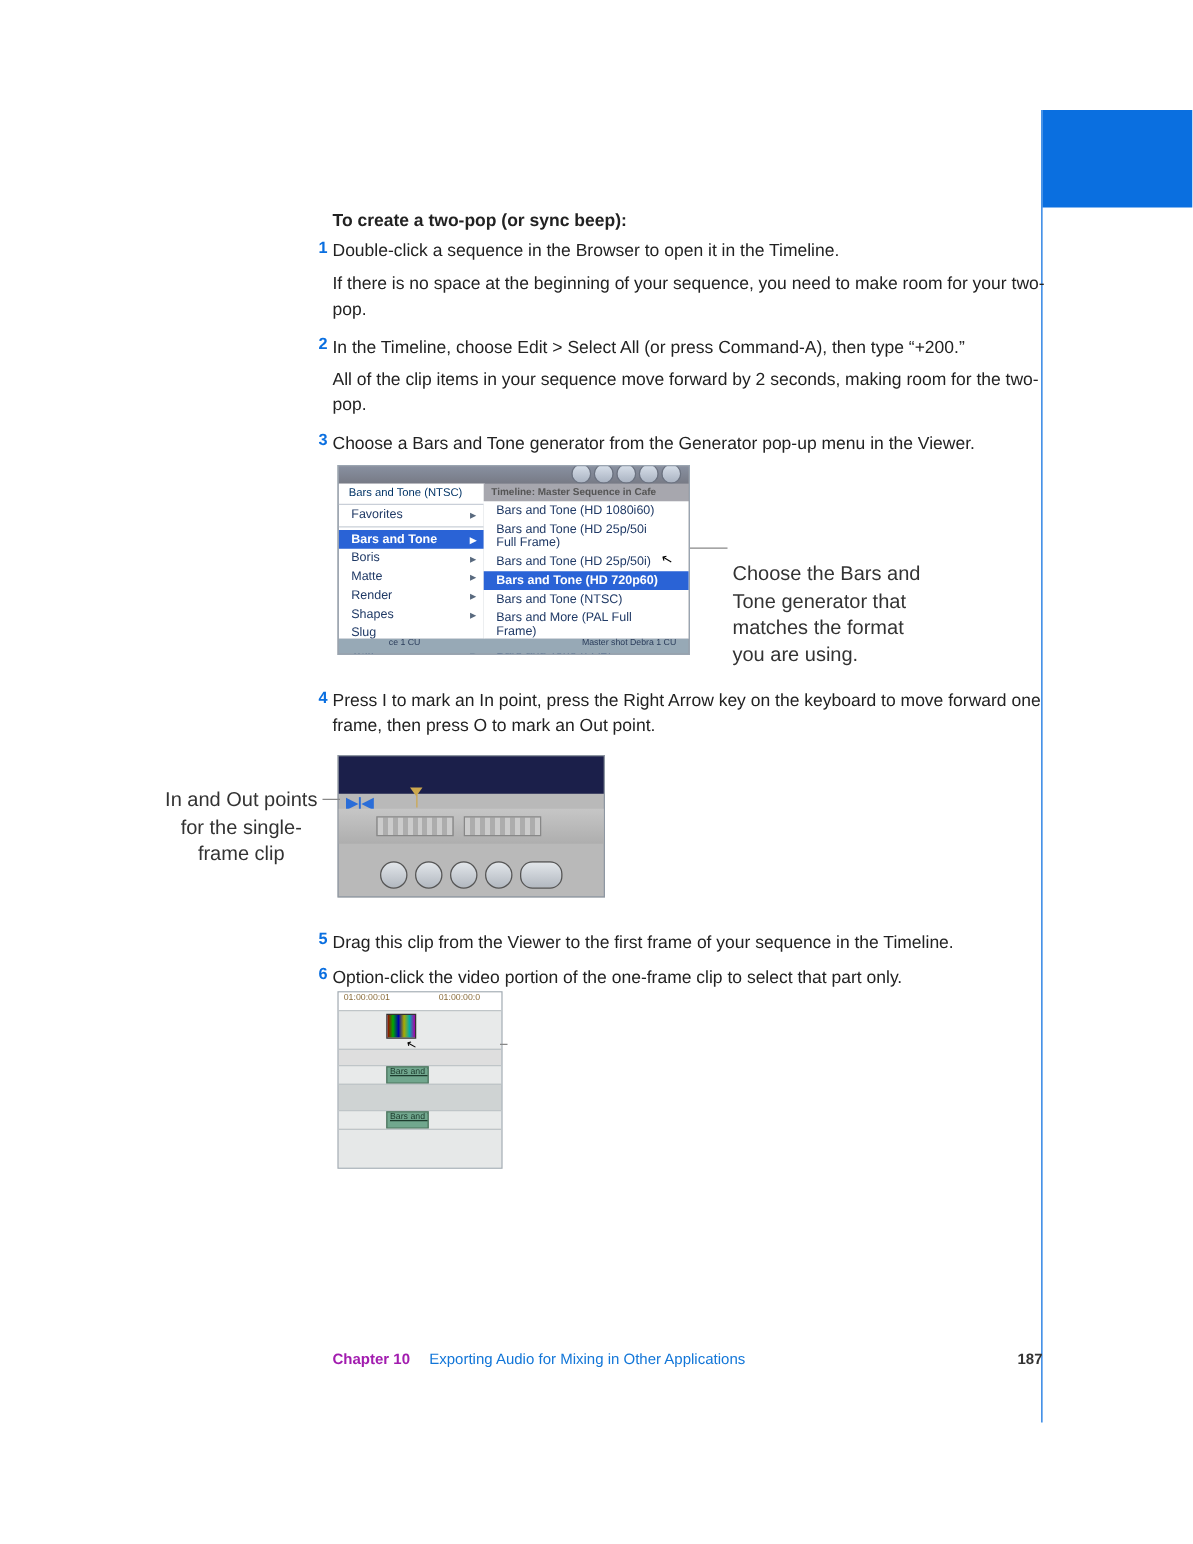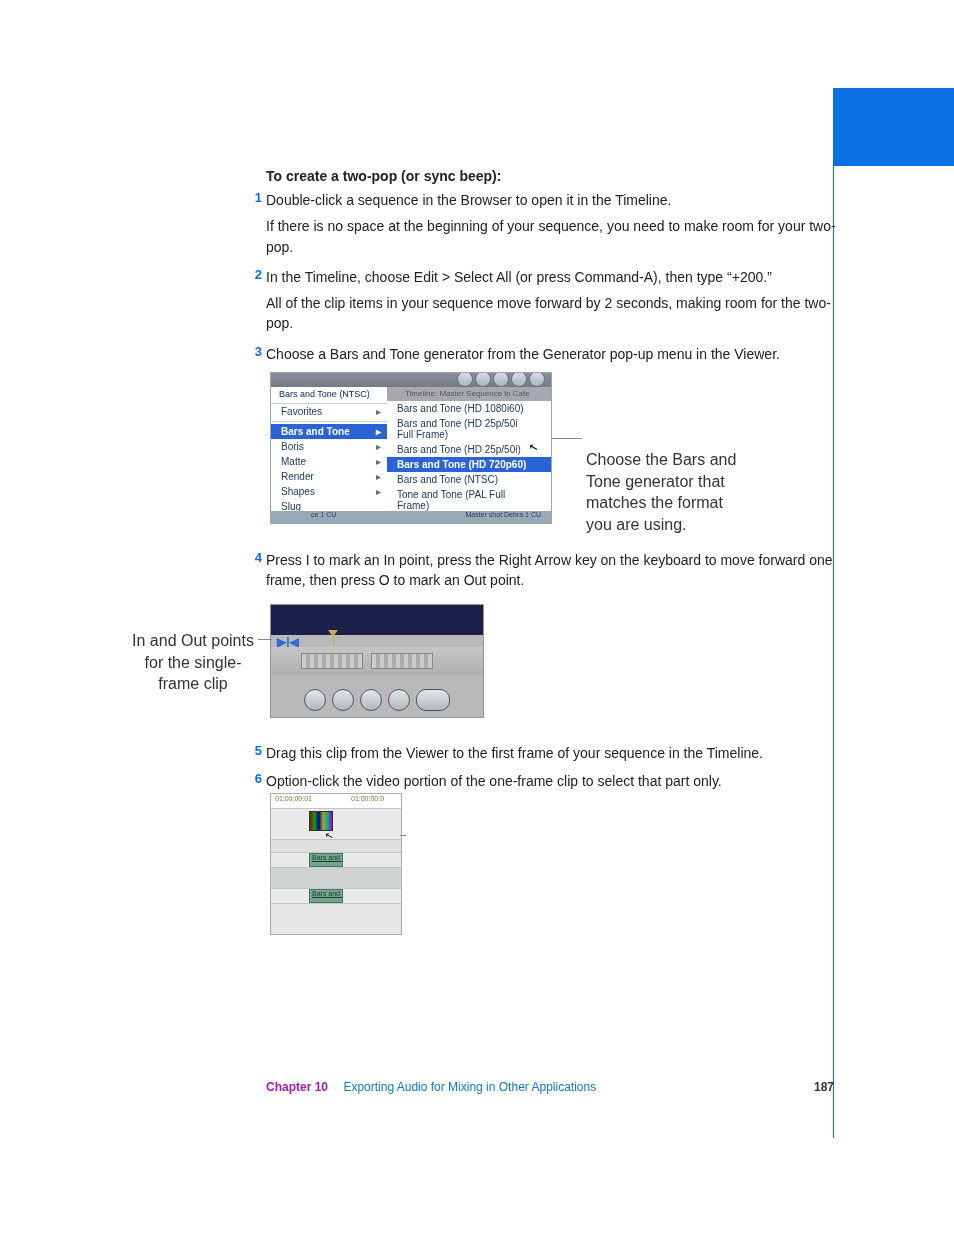--- a/index.html
+++ b/index.html
@@ -141,24 +141,25 @@
   }
   .ss1-timeline {
     position: absolute;
     left: 116px;
     top: 14px;
     right: 0;
     background: #a7a7ae;
     height: 14px;
     color: #555;
     font-size: 8px;
-    padding-left: 18px;
+    padding-left: 6px;
     line-height: 14px;
     white-space: nowrap;
     overflow: hidden;
+    font-weight: bold;
   }
   .ss1-right-inner {
     position: absolute;
     top: 28px;
     left: 116px;
     right: 0;
     bottom: 12px;
     background: #fff;
   }
   .ss1-footer {
@@ -421,21 +422,21 @@
       <div class="menu-divider"></div>
 
     </div>
     <div class="ss1-timeline">Timeline: Master Sequence in Cafe</div>
     <div class="ss1-right-inner">
       <div class="menu-row">Bars and Tone (HD 1080i60)</div>
       <div class="menu-row">Bars and Tone (HD 25p/50i Full Frame)</div>
       <div class="menu-row">Bars and Tone (HD 25p/50i)</div>
       <div class="menu-row menu-sel bold">Bars and Tone (HD 720p60)</div>
       <div class="menu-row">Bars and Tone (NTSC)</div>
-      <div class="menu-row">Tone and Tone (PAL Full Frame)</div>
+      <div class="menu-row">Bars and More (PAL Full Frame)</div>
       <div class="menu-row">Bars and Tone (PAL)</div>
       <div class="menu-row bold">More Bars and Signals</div>
     </div>
     <span class="ss1-cursor">↖</span>
     <div class="ss1-footer">
       <span class="left">ce 1 CU</span>
       <span class="right">Master shot Debra 1 CU</span>
     </div>
   </div>
 

